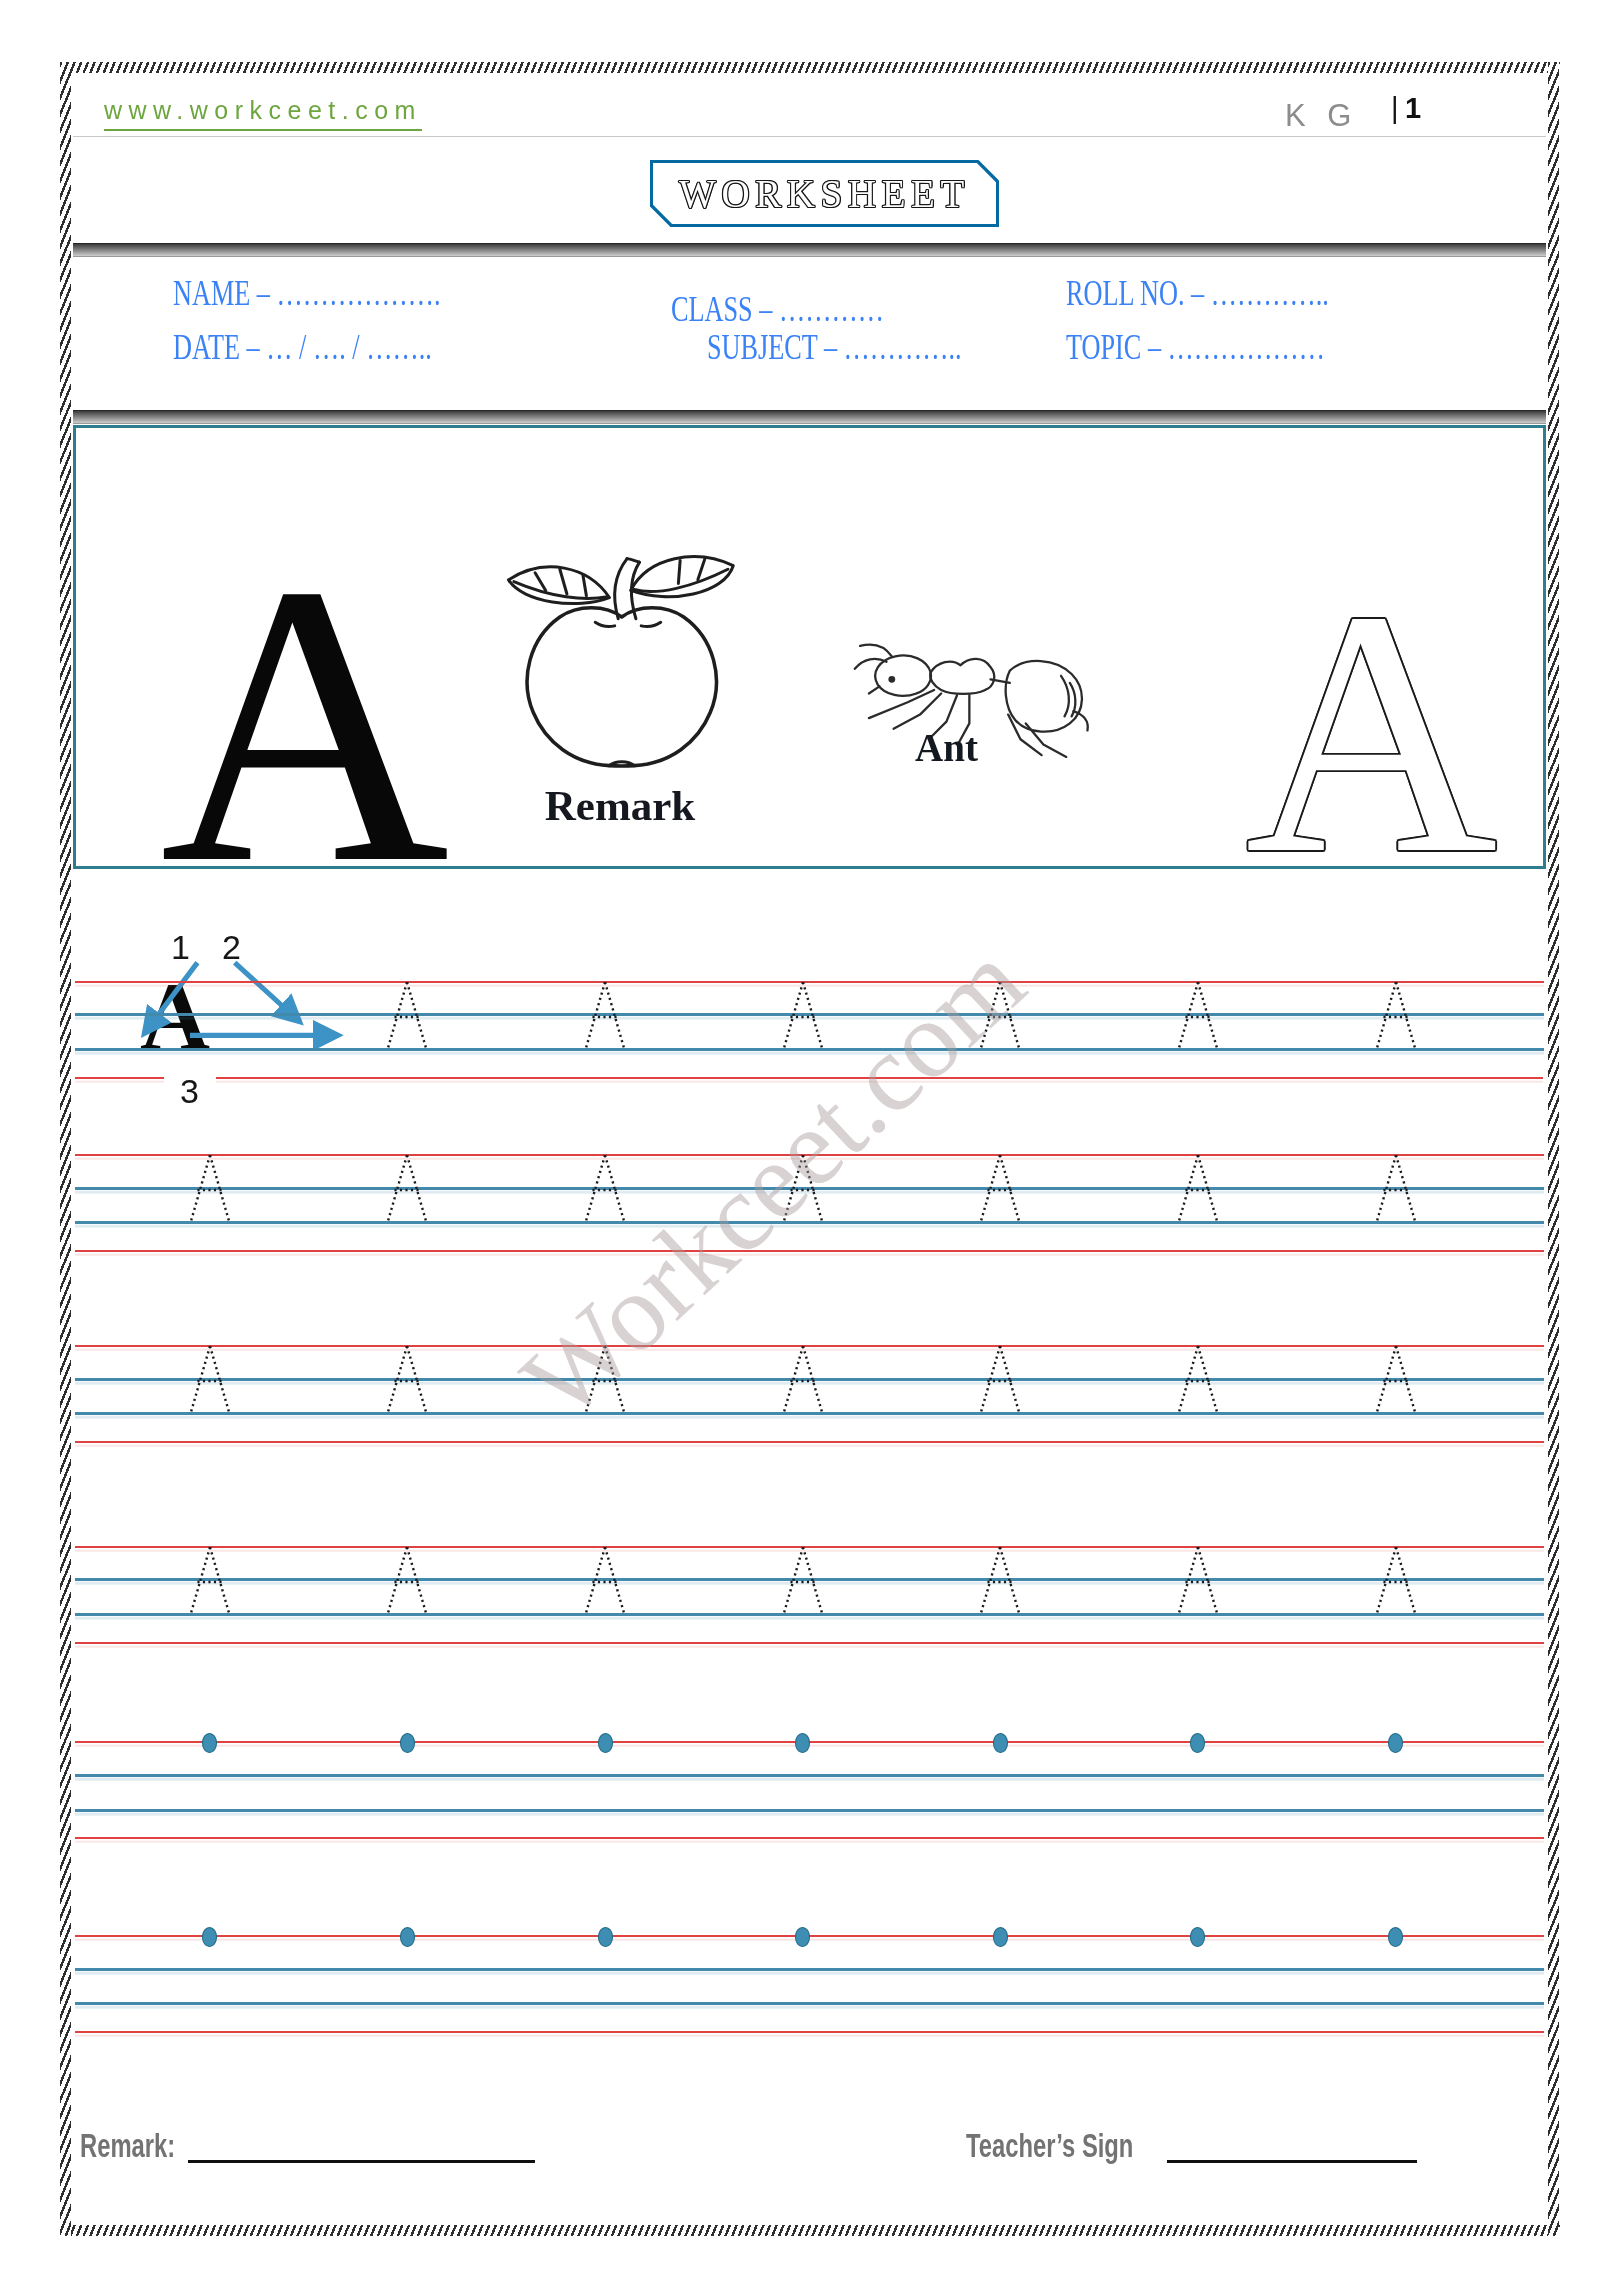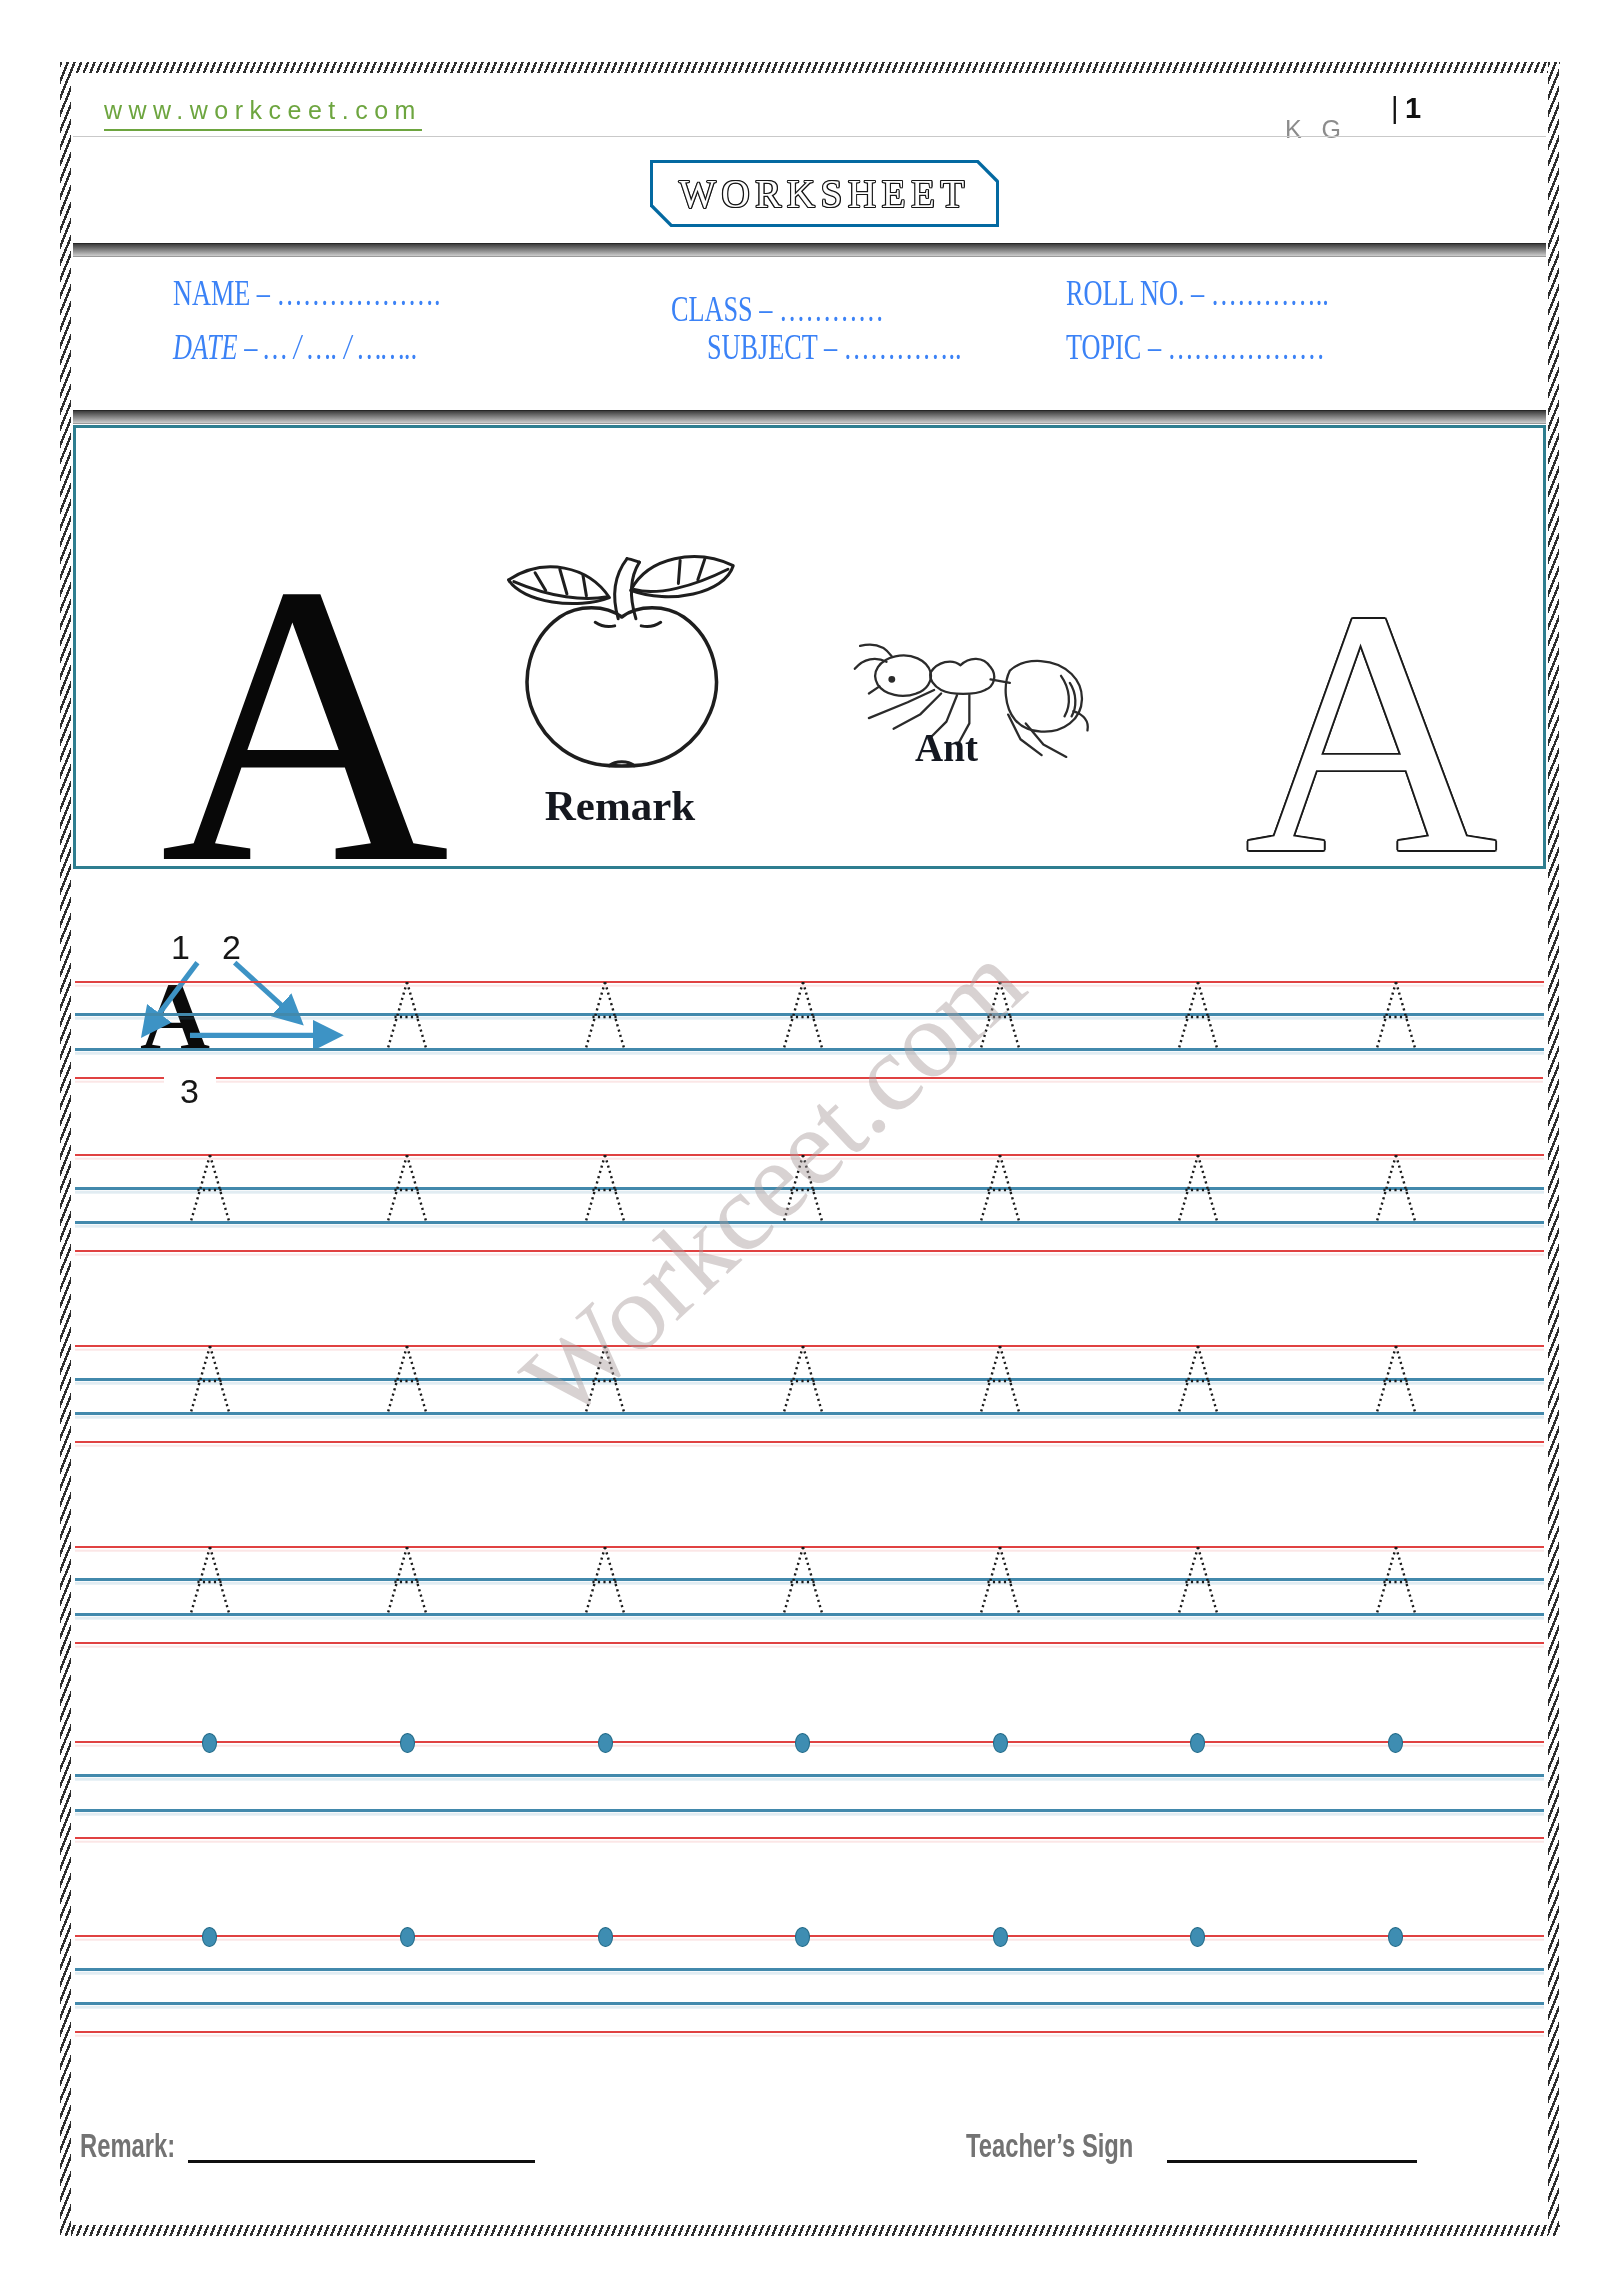--- a/index.html
+++ b/index.html
@@ -10,22 +10,22 @@
   .hatch{position:absolute;background:repeating-linear-gradient(112deg,#2e2e2e 0 2.4px,#ffffff 2.4px 6.2px);}
   .hatch.top{left:60px;top:62px;width:1500px;height:11.2px;}
   .hatch.bottom{left:60px;top:2225px;width:1500px;height:11.2px;}
   .hatch.left{left:60px;top:62px;width:11.2px;height:2174px;}
   .hatch.right{left:1548px;top:62px;width:11.2px;height:2174px;}
 
   
   .site-url{position:absolute;left:104px;top:96px;font-family:"Liberation Sans",sans-serif;
             font-size:25px;letter-spacing:6.5px;color:#6da53f;border-bottom:2.8px solid #6da53f;
             padding-bottom:3.7px;text-decoration:none;}
-  .grade{position:absolute;left:1285px;top:115px;font-family:"Liberation Sans",sans-serif;
-         font-size:25px;letter-spacing:6.5px;color:#8c8c8c;text-align:right;}
+  .grade{position:absolute;left:1285px;top:98px;font-family:"Liberation Sans",sans-serif;
+         font-size:31px;letter-spacing:6.5px;color:#8c8c8c;text-align:right;}
   .pipe{position:absolute;left:1391px;top:92px;font-family:"Liberation Sans",sans-serif;
         font-size:29px;color:#111;}
   .pagenum{position:absolute;left:1405px;top:92px;font-family:"Liberation Sans",sans-serif;
            font-size:29px;font-weight:bold;color:#111;}
   .hairline{position:absolute;left:73px;top:136px;width:1473px;height:0.9px;background:#c9c9c9;}
 
   
   .ws-box{position:absolute;left:650px;top:160px;width:349px;height:67px;background:#0369a1;
           clip-path:polygon(0 0,calc(100% - 20.5px) 0,100% 20.5px,100% 100%,20.5px 100%,0 calc(100% - 20.5px));}
   .ws-inner{position:absolute;inset:2.8px;background:#ffffff;display:flex;align-items:center;justify-content:center;
@@ -97,21 +97,21 @@
     <div class="ws-inner">
       <span class="ws-title">WORKSHEET</span>
     </div>
   </div>
 
   <div class="gbar" style="top:243px;"></div>
 
   <div class="field" style="left:173px;top:276px;"><span class="condensed">NAME – ……………….</span></div>
   <div class="field" style="left:671px;top:264px;margin-top:28px;"><span class="condensed">CLASS – …………</span></div>
   <div class="field" style="left:1066px;top:276px;"><span class="condensed">ROLL NO. – …………..</span></div>
-  <div class="field" style="left:173px;top:330px;font-style:italic;"><span class="condensed">DATE –  … / …. / ……..</span></div>
+  <div class="field" style="left:173px;top:330px;"><span class="condensed">DATE –  … / …. / ……..</span></div>
   <div class="field" style="left:671px;top:330px;margin-left:36px;"><span class="condensed">SUBJECT – …………..</span></div>
   <div class="field" style="left:1066px;top:330px;"><span class="condensed">TOPIC – ………………</span></div>
 
   <div class="gbar" style="top:410px;"></div>
 
   <div class="colour-box"></div>
   <div class="big-a">A</div>
   <div class="outline-a">A</div>
 
   <svg class="apple-svg" width="248" height="230" viewBox="0 0 280 260">

